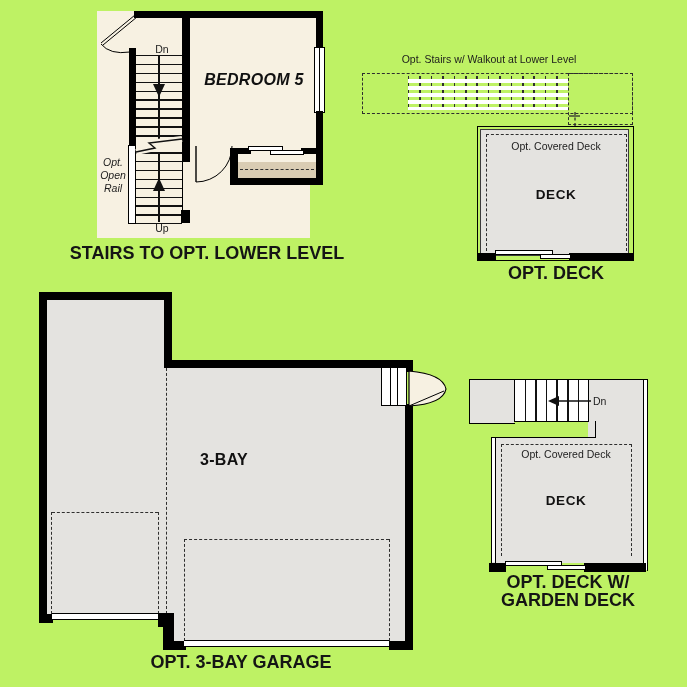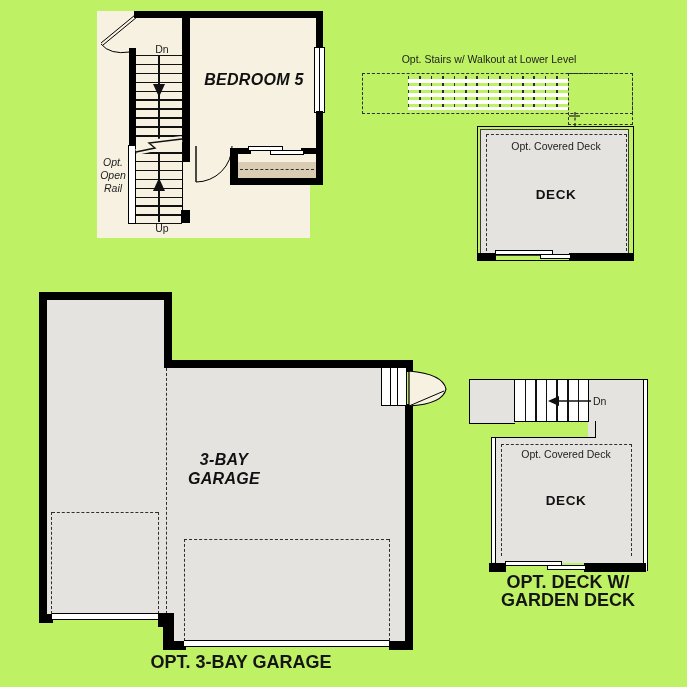--- a/index.html
+++ b/index.html
@@ -65,39 +65,41 @@
     <div class="wall" style="left:181px;top:210px;width:9px;height:13px;"></div>
 
     <div class="lbl t-small" style="left:140px;top:43px;width:44px;">Dn</div>
     <div class="lbl t-small" style="left:140px;top:222px;width:44px;">Up</div>
     <div class="lbl t-small" style="left:92px;top:156px;width:42px;line-height:13px;font-style:italic;">
       <span style="display:block;">Opt.</span>
       <span style="display:block;">Open</span>
       <span style="display:block;">Rail</span>
     </div>
     <div class="lbl t-room" style="left:185px;top:70px;width:138px;font-style:italic;">BEDROOM 5</div>
+    <div class="lbl t-caption" style="left:57px;top:244px;width:300px;">STAIRS TO OPT. LOWER LEVEL</div>
   </div>
 
   <div class="abs" style="inset:0;">
     <div class="lbl t-small" style="left:379px;top:53px;width:220px;">Opt. Stairs w/ Walkout at Lower Level</div>
     <div class="dashBox" style="left:362px;top:73px;width:269px;height:39px;"></div>
     <div class="dashBox" style="left:568px;top:73px;width:63px;height:50px;"></div>
     <div class="abs dashTreads" style="left:408px;top:76px;width:160px;height:34px;"></div>
 
     <div class="abs" style="left:477px;top:126px;width:155px;height:133px;border:1px solid #000;"></div>
     <div class="fill-gray" style="left:480px;top:129px;width:149px;height:127px;border:1px solid #3a3a3a;box-sizing:border-box;"></div>
     <div class="dashV" style="left:486px;top:134px;height:117px;"></div>
     <div class="dashH" style="left:486px;top:134px;width:141px;"></div>
     <div class="dashV" style="left:626px;top:134px;height:117px;"></div>
     <div class="lbl t-small" style="left:486px;top:140px;width:140px;">Opt. Covered Deck</div>
     <div class="lbl t-deck" style="left:486px;top:187px;width:140px;">DECK</div>
     <div class="wall" style="left:477px;top:253px;width:19px;height:8px;"></div>
     <div class="wall" style="left:569px;top:253px;width:65px;height:8px;"></div>
     <div class="whiteBox" style="left:495px;top:250px;width:58px;height:5px;"></div>
     <div class="whiteBox" style="left:540px;top:254px;width:31px;height:5px;"></div>
+    <div class="lbl t-caption" style="left:456px;top:264px;width:200px;">OPT. DECK</div>
   </div>
 
   <div class="abs" style="inset:0;">
     <div class="fill-gray" style="left:45px;top:298px;width:124px;height:319px;"></div>
     <div class="fill-gray" style="left:169px;top:366px;width:238px;height:276px;"></div>
 
     <div class="dashV" style="left:166px;top:368px;height:246px;"></div>
     <div class="dashH" style="left:52px;top:512px;width:106px;"></div>
     <div class="dashV" style="left:51px;top:512px;height:102px;"></div>
     <div class="dashV" style="left:158px;top:512px;height:102px;"></div>
@@ -117,23 +119,22 @@
     <div class="wall" style="left:163px;top:613px;width:11px;height:37px;"></div>
     <div class="wall" style="left:170px;top:641px;width:16px;height:9px;"></div>
     <div class="gdoor" style="left:184px;top:640px;width:205px;height:5px;"></div>
     <div class="wall" style="left:389px;top:641px;width:24px;height:9px;"></div>
 
     <div class="whiteBox" style="left:381px;top:367px;width:26px;height:39px;">
       <div class="lineV" style="left:8px;top:0;height:37px;"></div>
       <div class="lineV" style="left:15px;top:0;height:37px;"></div>
     </div>
 
-    <div class="lbl t-room" style="left:154px;top:450px;width:140px;font-style:italic;">
+    <div class="lbl t-room" style="left:154px;top:450px;width:140px;">
       <span style="display:block;">3-BAY</span>
-      <span style="display:block;">GARAGE</span>
     </div>
     <div class="lbl t-caption" style="left:91px;top:653px;width:300px;">OPT. 3-BAY GARAGE</div>
   </div>
 
   <div class="abs" style="inset:0;">
     <div class="fill-gray" style="left:470px;top:380px;width:44px;height:43px;"></div>
     <div class="abs treadsV" style="left:514px;top:380px;width:74px;height:41px;background-color:#fff;"></div>
     <div class="fill-gray" style="left:588px;top:380px;width:55px;height:57px;"></div>
     <div class="fill-gray" style="left:491px;top:437px;width:152px;height:126px;"></div>
 

